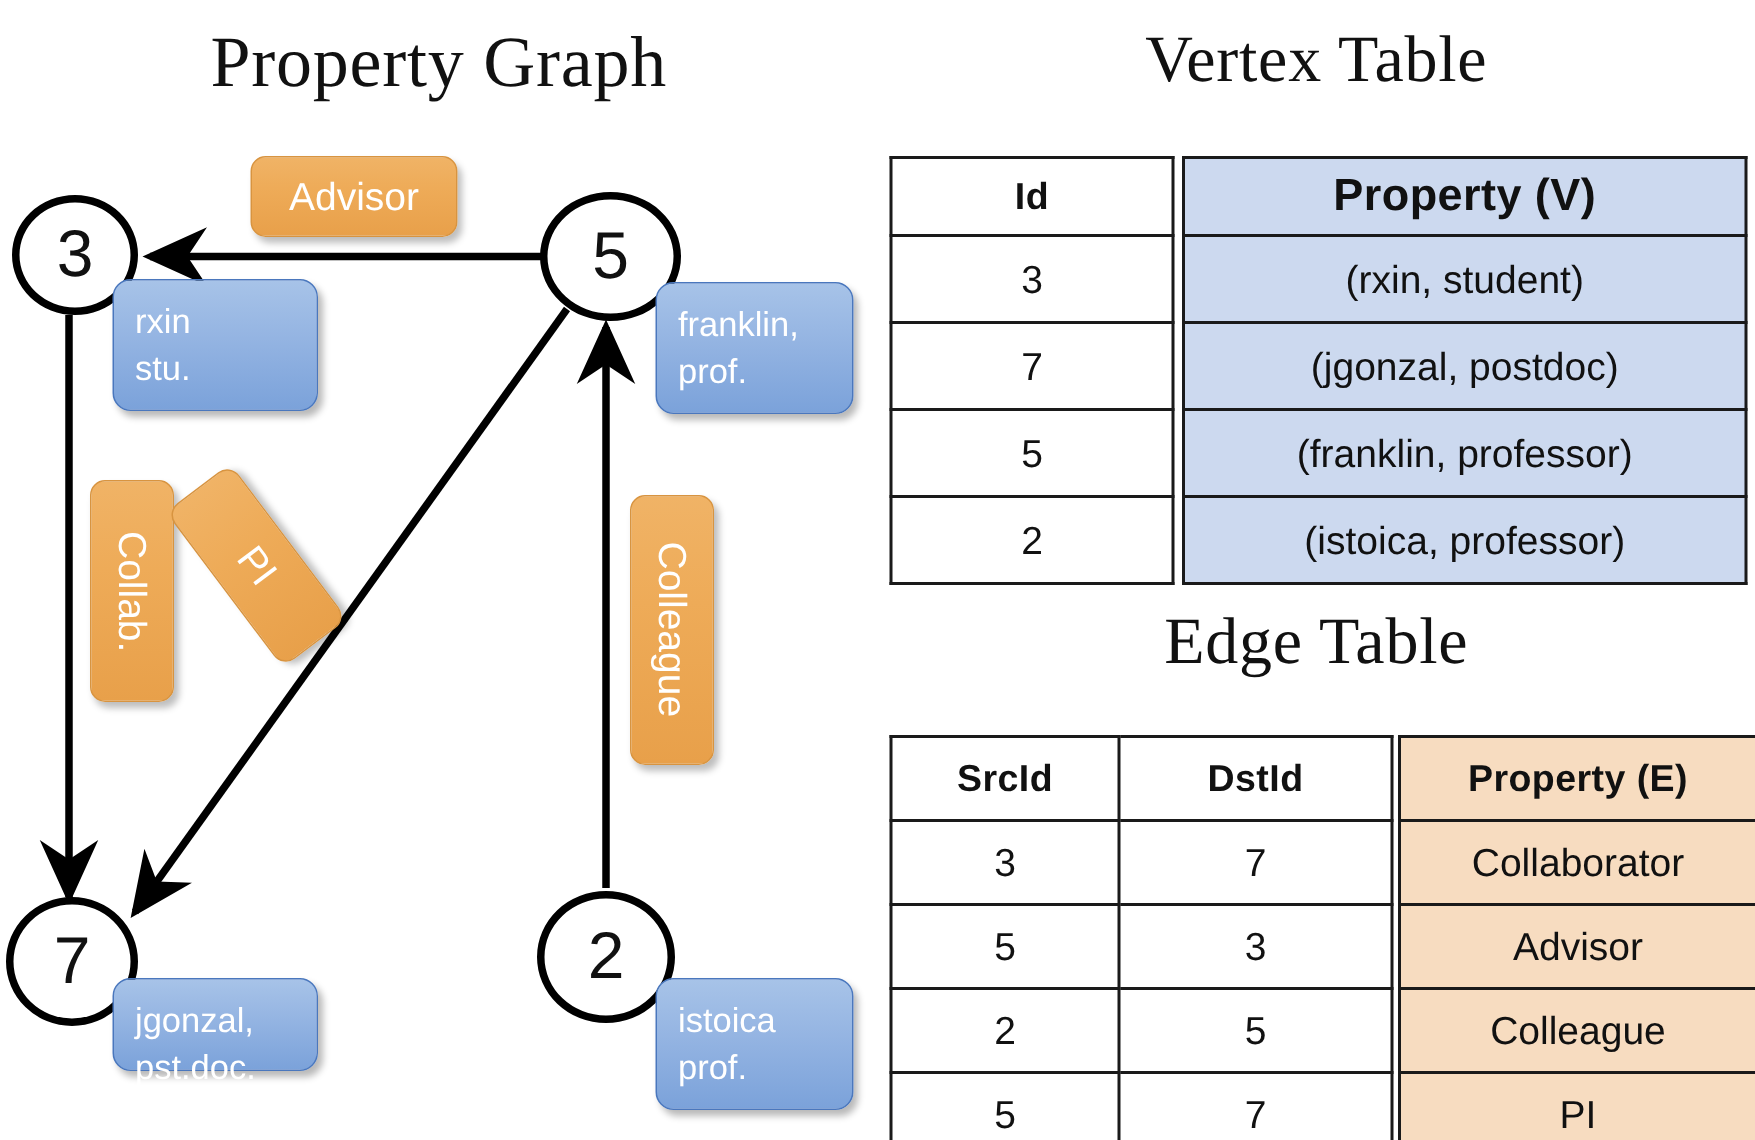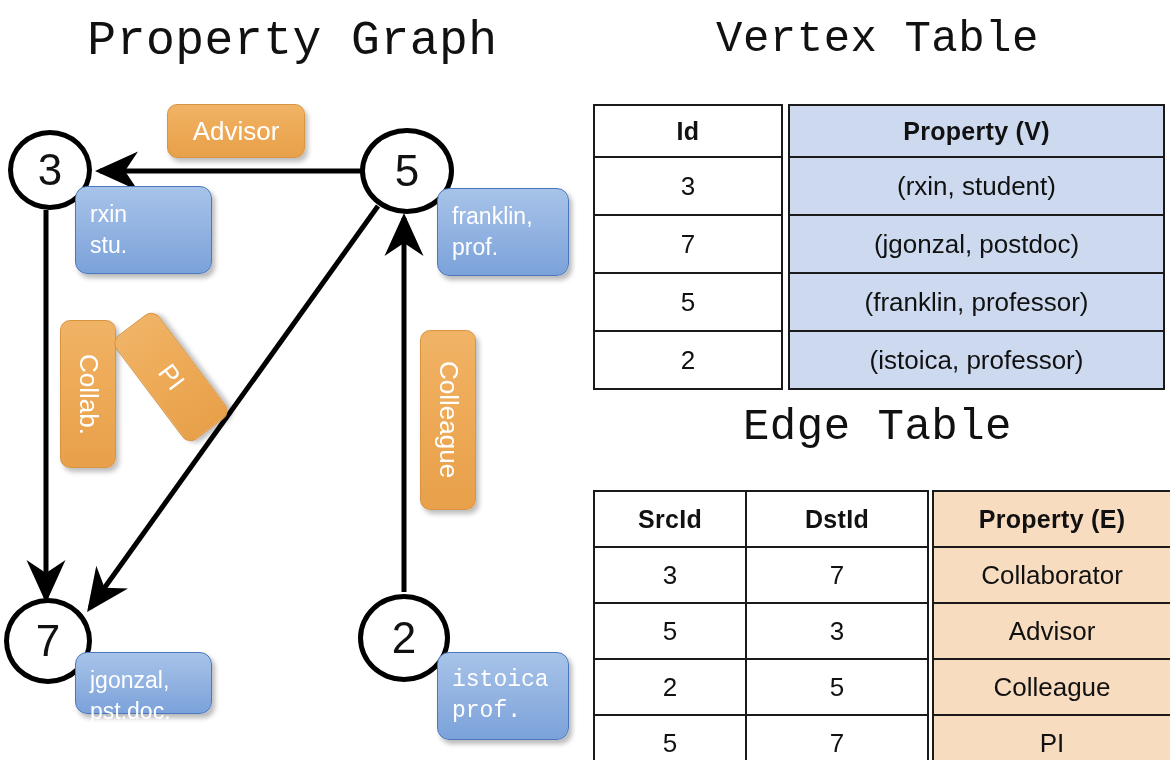--- a/index.html
+++ b/index.html
@@ -12,21 +12,21 @@
     height: 760px;
     position: relative;
     overflow: hidden;
     font-family: "Liberation Sans", sans-serif;
     color: #000000;
   }
 
   
   .title {
     position: absolute;
-    font-family: Liberation Mono, monospace;
+    font-family: Liberation Serif, serif;
     font-weight: 300;
     color: #111111;
     letter-spacing: 0.5px;
     white-space: nowrap;
   }
   #title-property-graph {
     left: 0; top: 14px; width: 585px;
     text-align: center;
     font-size: 48px;
   }
@@ -92,21 +92,21 @@
     padding: 12px 0 12px 14px;
     box-sizing: border-box;
     z-index: 6;
     margin-left: 13px;
   }
   .prop-box .ln { display: block; white-space: nowrap; }
 
   #prop-rxin     { left: 62px;  top: 186px; width: 137px; height: 88px; }
   #prop-franklin { left: 424px; top: 188px; width: 132px; height: 88px; }
   #prop-jgonzal  { left: 62px;  top: 652px; width: 137px; height: 62px; }
-  #prop-istoica  { left: 424px; top: 652px; width: 132px; height: 88px; font-family: Liberation Mono, monospace; }
+  #prop-istoica  { left: 424px; top: 652px; width: 132px; height: 88px; }
 
   
   .edge-label {
     position: absolute;
     border-radius: 10px;
     border: 1px solid #d89440;
     background: linear-gradient(to bottom, #f0b366 0%, #eeab58 40%, #e8a04a 100%);
     box-shadow: 3px 4px 5px rgba(0,0,0,0.26);
     color: #ffffff;
     font-family: "Liberation Sans", sans-serif;
@@ -162,21 +162,21 @@
     font-weight: 700;
     letter-spacing: 0.3px;
   }
 
   
   #vertex-table-wrap { left: 593px; top: 104px; }
   #vt-id-tbl { width: 190px; }
   #vt-id-tbl th { height: 50px; font-size: 25px; }
   #vt-id-tbl td { height: 56px; font-size: 26px; }
   #vt-prop-tbl { width: 377px; margin-left: 5px; }
-  #vt-prop-tbl th { height: 50px; font-size: 25px; background: #ccd9ef; }
+  #vt-prop-tbl th { height: 50px; font-size: 30px; background: #ccd9ef; }
   #vt-prop-tbl td { height: 56px; font-size: 26px; background: #ccd9ef; }
 
   
   #edge-table-wrap { left: 593px; top: 490px; }
   #et-ids-tbl { width: 330px; }
   #et-ids-tbl th { height: 54px; font-size: 25px; }
   #et-ids-tbl td { height: 54px; font-size: 26px; }
   #et-prop-tbl { width: 240px; margin-left: 3px; }
   #et-prop-tbl th { height: 54px; font-size: 25px; background: #f7dcc0; }
   #et-prop-tbl td { height: 54px; font-size: 26px; background: #f7dcc0; }

